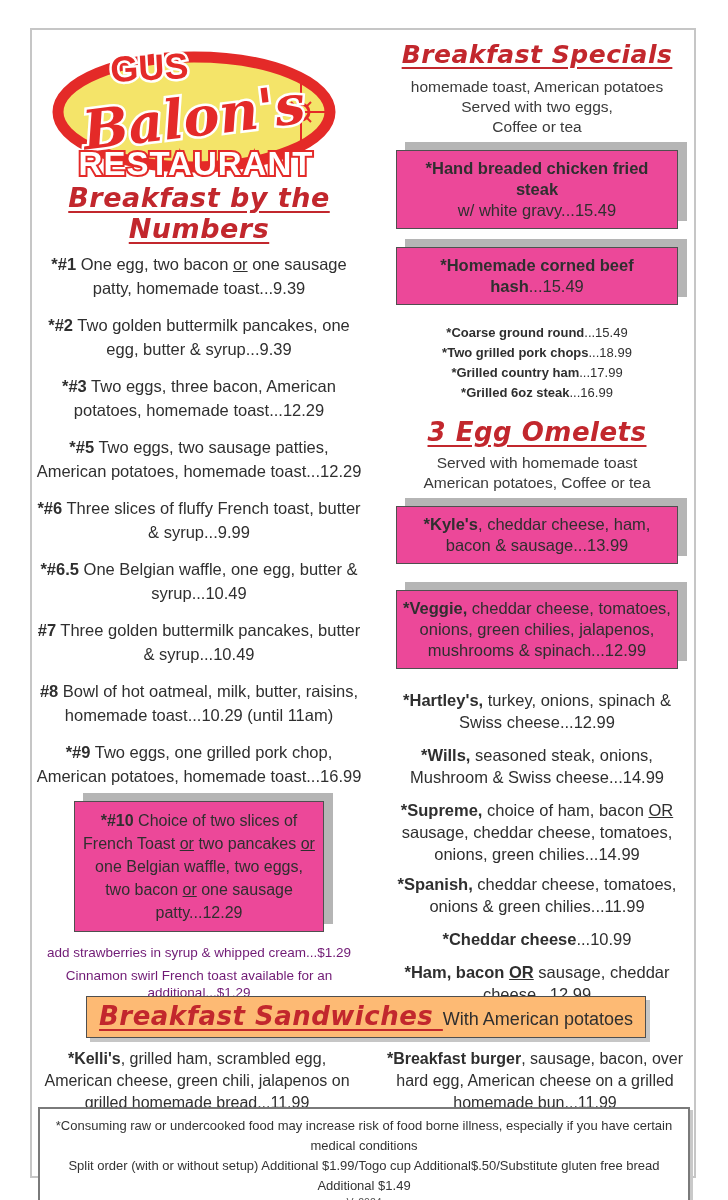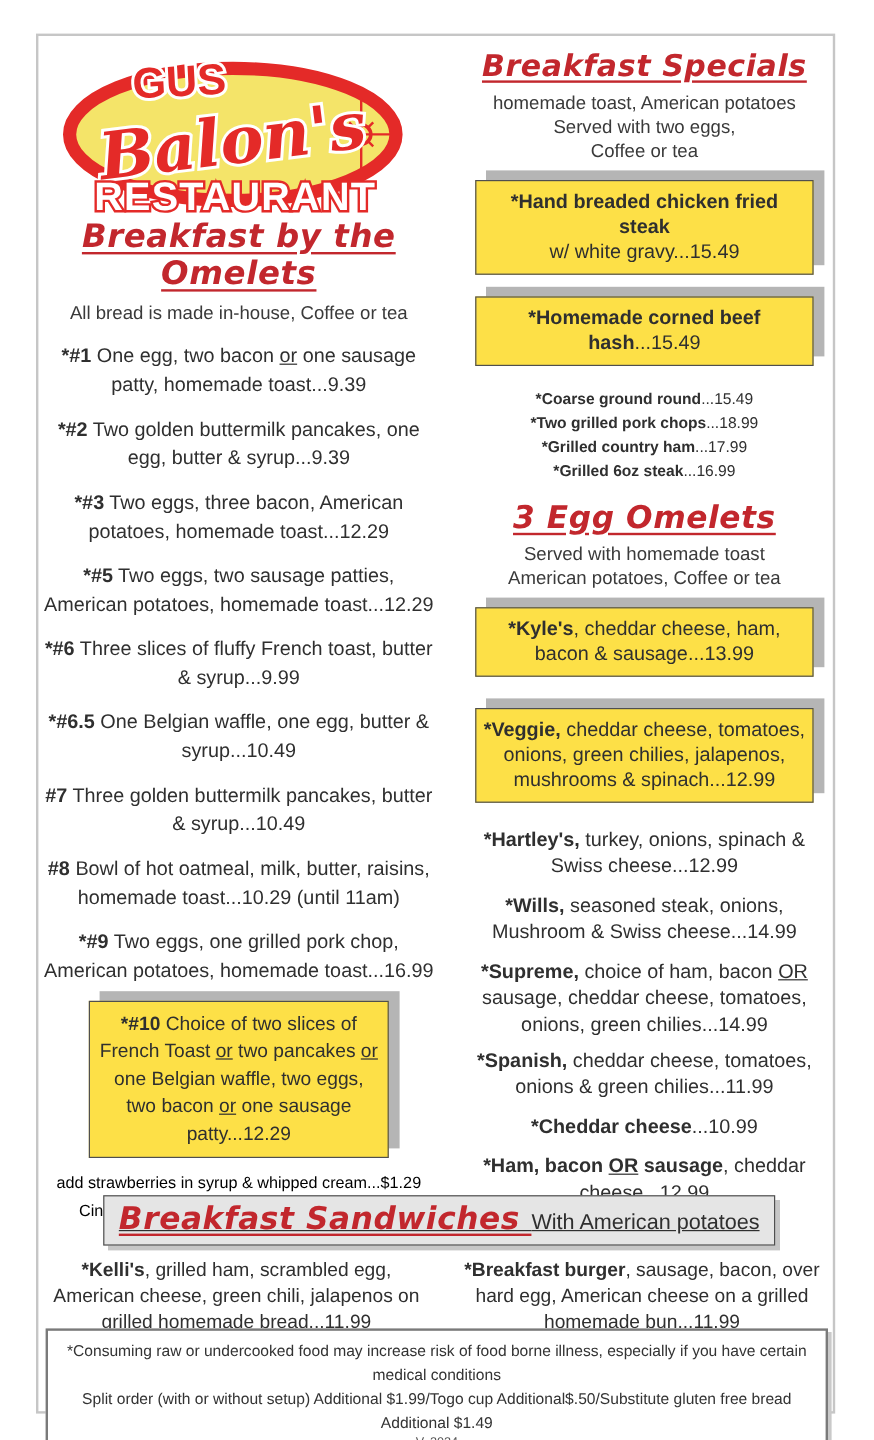--- a/index.html
+++ b/index.html
@@ -34,41 +34,41 @@
 
   
   .item { font-size:16.5px; line-height:24px; margin-bottom:13px; }
   .r-item { font-size:16.5px; line-height:22px; margin-bottom:11px; }
   .r-item-3 { margin-bottom:8px; }
   .specials-list { font-size:13px; line-height:20px; margin-bottom:12px; }
   .specials-list .sline { margin-bottom:0; }
 
   
   .hbox {
-    background:#fde047;
+    background:#ec4899;
     border:1.5px solid #4f4f4f;
     box-shadow:9px -8px 0 0 #b5b5b5;
     padding:7px 6px;
     font-size:16.5px; line-height:21px;
     margin:10px auto 18px auto;
   }
   .hbox-wide { width:282px; }
   .box10 { width:250px; font-size:16px; line-height:23px; margin:4px auto 12px auto; }
-  .addon { font-size:13.5px; line-height:17px; margin-bottom:6px; color:#000000; }
+  .addon { font-size:13.5px; line-height:17px; margin-bottom:6px; color:#701a75; }
 
   
   .logo { position:absolute; left:46px; top:44px; width:304px; height:136px; }
 
   
   .sandwich-section { position:absolute; left:36px; top:996px; width:660px; }
   .sandwich-header {
     width:560px; margin:0 auto 10px auto;
-    background:#e5e5e5; border:1.5px solid #4f4f4f;
+    background:#fdba74; border:1.5px solid #4f4f4f;
     box-shadow:4px 4px 0 0 #c6c6c6;
-    padding:4px 4px 6px 4px; text-align:center;text-decoration:underline;
+    padding:4px 4px 6px 4px; text-align:center;
   }
   .sandwich-header .red-heading { font-size:26px; }
   .sandwich-header .suffix { font-size:18px; color:#2f2f2f; font-style:normal; }
   .sandwich-items { display:flex; justify-content:space-between; margin-top:8px; }
   .sandwich-item { width:322px; font-size:16px; line-height:22px; text-align:center; }
 
   
   .footer-box {
     position:absolute; left:38px; top:1107px; width:652px;
     border:2px solid #7a7a7a; background:#fff;
@@ -96,22 +96,21 @@
       <circle cx="255" cy="68" r="8" stroke-width="3"></circle>
       <circle cx="255" cy="68" r="2.5" fill="#e42a28" stroke="none"></circle>
     </g>
     <text x="104" y="36" text-anchor="middle" font-family="Liberation Sans, sans-serif" font-size="36" font-weight="bold" fill="#e42a28" stroke="#ffffff" stroke-width="5" paint-order="stroke" transform="rotate(-3 104 36)">GUS</text>
     <text x="150" y="92" text-anchor="middle" font-family="DejaVu Serif, serif" font-style="italic" font-size="54" font-weight="bold" fill="#e42a28" stroke="#ffffff" stroke-width="5" paint-order="stroke" transform="rotate(-7 150 92)">Balon's</text>
     <text x="150" y="131" text-anchor="middle" font-family="Liberation Sans, sans-serif" font-size="33" font-weight="bold" letter-spacing="1" fill="#ffffff" stroke="#e42a28" stroke-width="4" paint-order="stroke">RESTAURANT</text>
   </svg>
 </div>
 
 <div class="left-col">
-  <div class="red-heading h-left">Breakfast by the Omelets</div>
-  <div class="subtitle">All bread is made in-house, Coffee or tea</div>
+  <div class="red-heading h-left">Breakfast by the Numbers</div>
 
   <div class="item"><span style="font-weight: 700;">*#1</span><span> One egg, two bacon </span><span style="text-decoration: underline;">or</span><span> one sausage patty, homemade toast...9.39</span></div>
   <div class="item"><span style="font-weight: 700;">*#2</span><span> Two golden buttermilk pancakes, one egg, butter &amp; syrup...9.39</span></div>
   <div class="item"><span style="font-weight: 700;">*#3</span><span> Two eggs, three bacon, American potatoes, homemade toast...12.29</span></div>
   <div class="item"><span style="font-weight: 700;">*#5</span><span> Two eggs, two sausage patties, American potatoes, homemade toast...12.29</span></div>
   <div class="item"><span style="font-weight: 700;">*#6</span><span> Three slices of fluffy French toast, butter &amp; syrup...9.99</span></div>
   <div class="item"><span style="font-weight: 700;">*#6.5</span><span> One Belgian waffle, one egg, butter &amp; syrup...10.49</span></div>
   <div class="item"><span style="font-weight: 700;">#7</span><span> Three golden buttermilk pancakes, butter &amp; syrup...10.49</span></div>
   <div class="item"><span style="font-weight: 700;">#8</span><span> Bowl of hot oatmeal, milk, butter, raisins, homemade toast...10.29 (until 11am)</span></div>
   <div class="item"><span style="font-weight: 700;">*#9</span><span> Two eggs, one grilled pork chop, American potatoes, homemade toast...16.99</span></div>
@@ -155,21 +154,21 @@
     </div>
 
     <div class="hbox hbox-wide" style="margin-bottom:26px;"><span style="font-weight: 700;">*Kyle's</span><span>, cheddar cheese, ham, bacon &amp; sausage...13.99</span></div>
     <div class="hbox hbox-wide" style="margin-bottom:20px;"><span style="font-weight: 700;">*Veggie,</span><span> cheddar cheese, tomatoes, onions, green chilies, jalapenos, mushrooms &amp; spinach...12.99</span></div>
 
     <div class="r-item"><span style="font-weight: 700;">*Hartley's,</span><span> turkey, onions, spinach &amp; Swiss cheese...12.99</span></div>
     <div class="r-item"><span style="font-weight: 700;">*Wills,</span><span> seasoned steak, onions, Mushroom &amp; Swiss cheese...14.99</span></div>
     <div class="r-item r-item-3"><span style="font-weight: 700;">*Supreme,</span><span> choice of ham, bacon </span><span style="text-decoration: underline;">OR</span><span> sausage, cheddar cheese, tomatoes, onions, green chilies...14.99</span></div>
     <div class="r-item"><span style="font-weight: 700;">*Spanish,</span><span> cheddar cheese, tomatoes, onions &amp; green chilies...11.99</span></div>
     <div class="r-item"><span style="font-weight: 700;">*Cheddar cheese</span><span>...10.99</span></div>
-    <div class="r-item"><span style="font-weight: 700;">*Ham, bacon </span><span style="font-weight: 700; text-decoration: underline;">OR</span><span style="font-weight: 700;"> sausage</span><span>, cheddar cheese...12.99</span></div>
+    <div class="r-item"><span style="font-weight: 700;">*Ham, bacon </span><span style="font-weight: 700; text-decoration: underline;">OR</span><span style="font-weight: 400;"> sausage</span><span>, cheddar cheese...12.99</span></div>
   </div>
 </div>
 
 <div class="sandwich-section">
   <div class="sandwich-header">
     <span class="red-heading">Breakfast Sandwiches </span><span class="suffix">With American potatoes</span>
   </div>
   <div class="sandwich-items">
     <div class="sandwich-item"><span style="font-weight: 700;">*Kelli's</span><span>, grilled ham, scrambled egg, American cheese, green chili, jalapenos on grilled homemade bread...11.99</span></div>
     <div class="sandwich-item"><span style="font-weight: 700; text-align: center;">*Breakfast burger</span><span>, sausage, bacon, over hard egg, American cheese on a grilled homemade bun...11.99</span></div>

